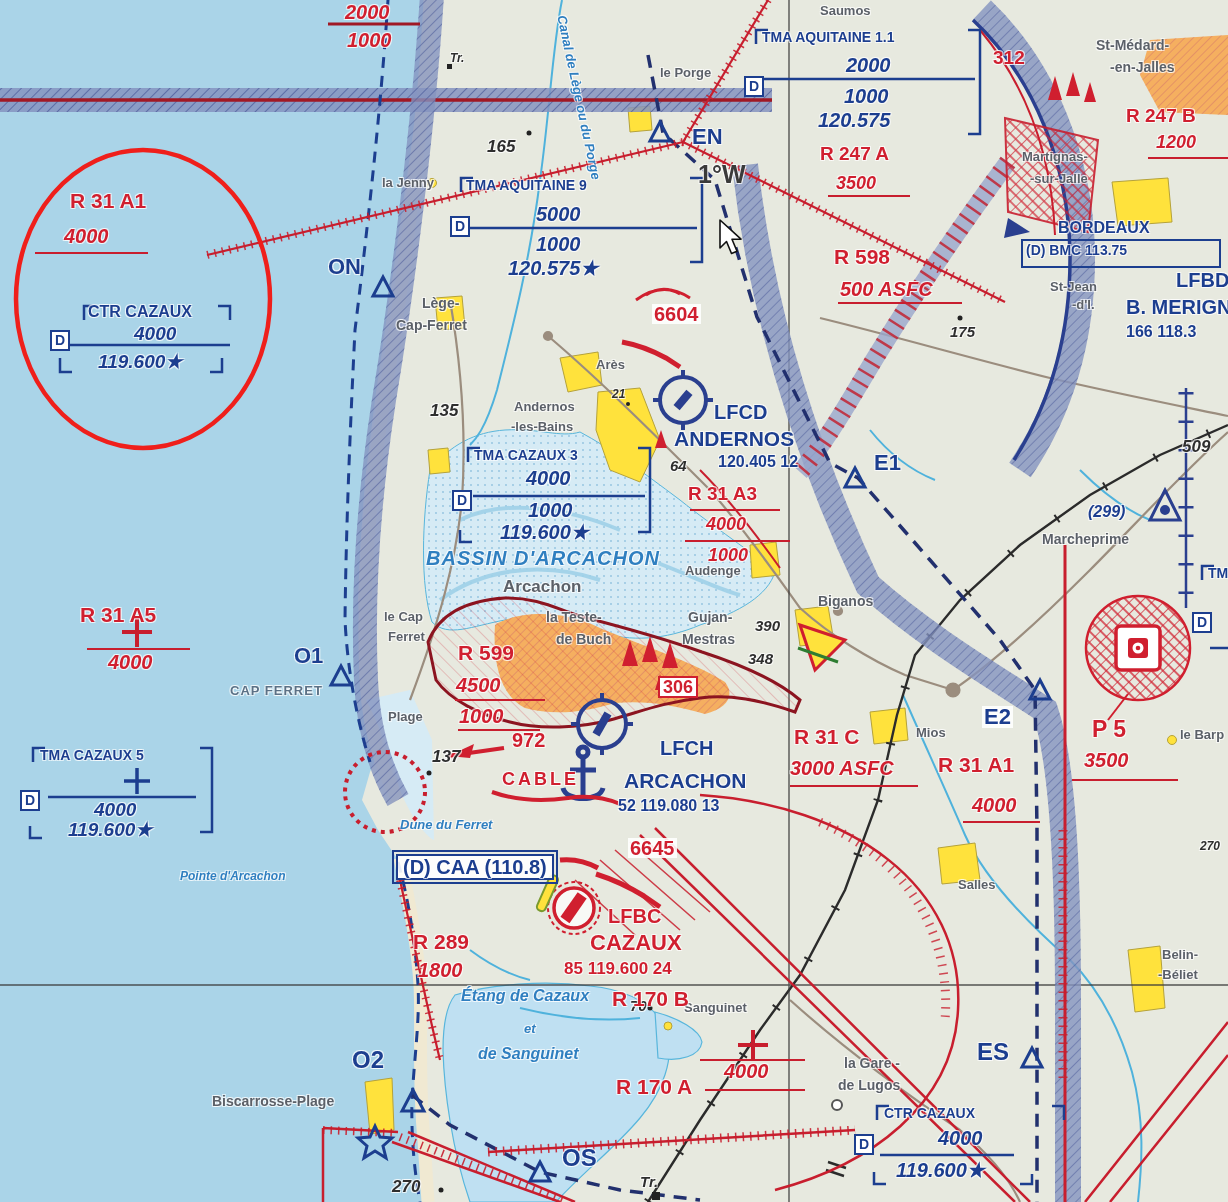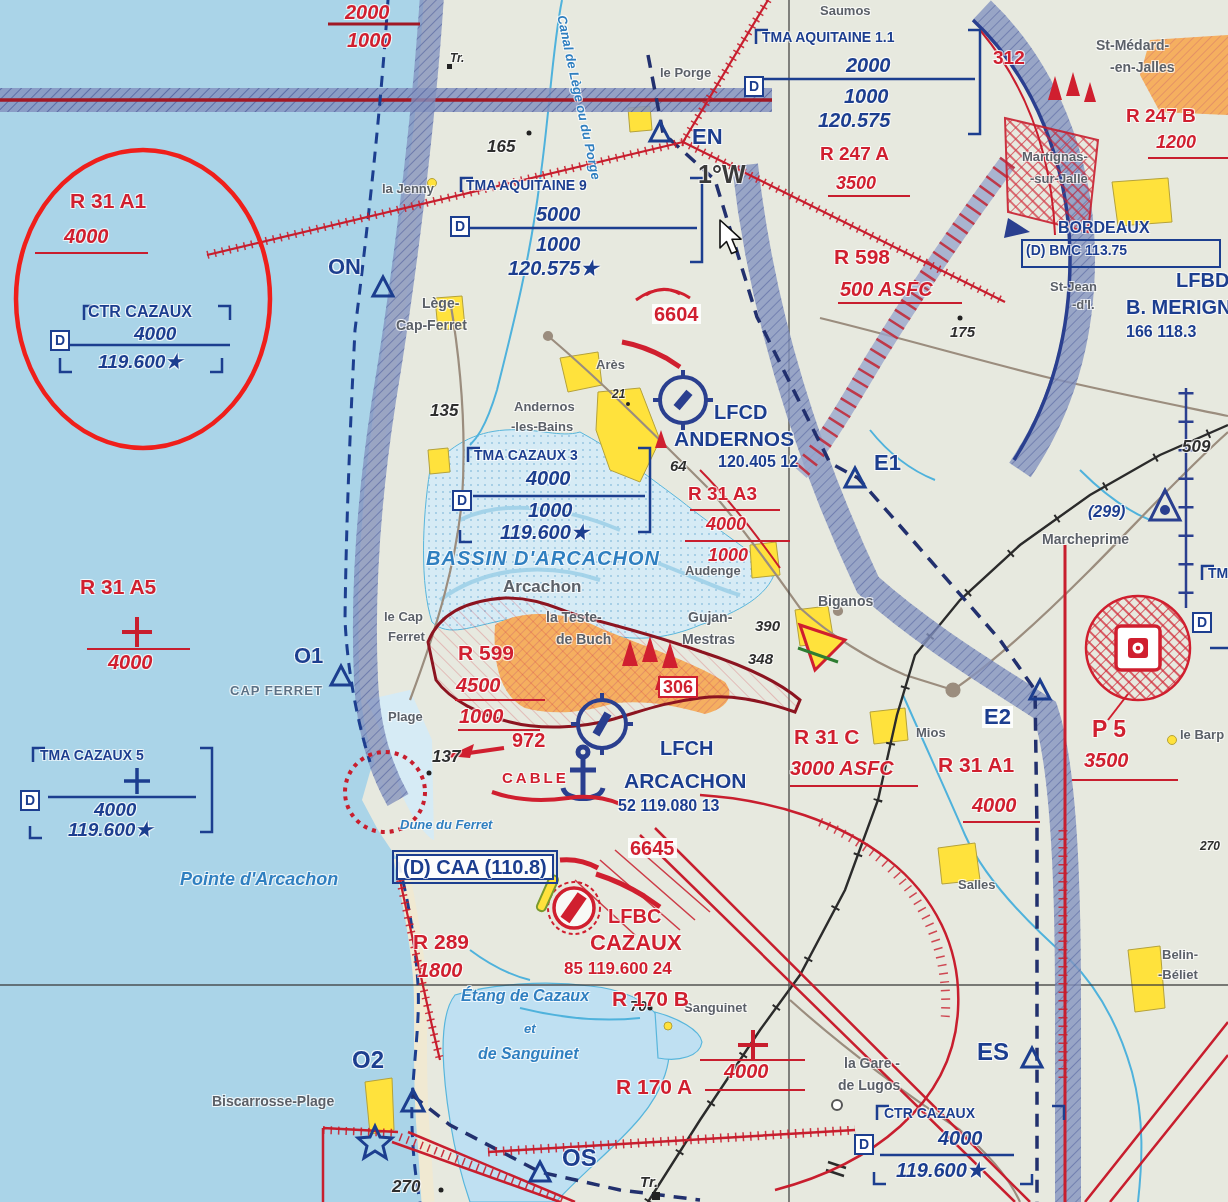--- a/index.html
+++ b/index.html
@@ -9,40 +9,40 @@
   #labels-layer{position:absolute;left:0;top:0;width:100%;height:100%;}
   .lbl{position:absolute;white-space:nowrap;line-height:1;transform-origin:0 0;
        text-shadow:-1px -1px 0 rgba(255,255,255,.65),1px -1px 0 rgba(255,255,255,.65),
                    -1px 1px 0 rgba(255,255,255,.65),1px 1px 0 rgba(255,255,255,.65);}
   .red-zone{color:var(--zone_red);font-weight:bold;font-size:19px;}
   .red-zone.lg{font-size:21px}.red-zone.xl{font-size:23px}
   .red-ital{color:var(--zone_red);font-weight:bold;font-style:italic;font-size:18px;}
   .red-ital.lg{font-size:20px}
   .red-ob{color:var(--zone_red);font-weight:bold;font-size:18px;}
   .red-ob.lg{font-size:20px}
-  .cable{letter-spacing:3px;font-size:15px}
+  .cable{letter-spacing:3px;font-size:18px}
   .boxed306{background:#fff;border:2px solid var(--zone_red);padding:0 3px;}
   .wbg{background:rgba(255,255,255,.88);padding:0 2px;}
   .red-airport{color:var(--zone_red);font-weight:bold;font-size:20px;}
   .red-airport.lg{font-size:22px}.red-airport.data{font-size:17px}
   .blue-box-title{color:var(--aero_blue);font-weight:bold;font-size:14px;}
   .blue-box-title.sm{font-size:16px}.blue-box-title.xl{font-size:20px}
   .blue-ital{color:var(--aero_blue);font-weight:bold;font-style:italic;font-size:19px;}
   .blue-ital.lg{font-size:20px}
   .blue-airport{color:var(--aero_blue);font-weight:bold;font-size:20px;text-align:center;}
   .blue-airport.lg{font-size:21px}
   .blue-data{color:var(--aero_blue);font-weight:bold;font-size:16px;}
   .blue-data.ital{font-style:italic}
   .wpt{color:var(--aero_blue);font-weight:bold;font-size:22px;}
   .wpt.lg{font-size:24px}
   .town{color:var(--town_gray);font-weight:bold;font-size:14px;}
   .town-sm{color:var(--town_gray);font-weight:bold;font-size:13px;}
   .town-lg{color:var(--town_gray);font-weight:bold;font-size:17px;}
   .water{color:var(--water_blue);font-weight:bold;font-style:italic;font-size:16px;}
-  .water.lg{font-size:18px}
+  .water.lg{font-size:12px}
   .water-lg{color:var(--water_blue);font-weight:bold;font-style:italic;font-size:20px;letter-spacing:1px;}
   .water-sm{color:var(--water_blue);font-weight:bold;font-style:italic;font-size:13px;}
   .spot{color:var(--spot);font-weight:bold;font-style:italic;font-size:15px;}
   .spot.lg{font-size:17px}
   .spot-sm{color:var(--spot);font-weight:bold;font-style:italic;font-size:12px;}
   .decl{color:#3a3a3a;font-weight:bold;font-size:25px;}
   .cap-label{color:#5b7186;font-size:13px;letter-spacing:1px;font-weight:bold;}
   .dbadge{color:var(--aero_blue);background:#fff;border:2px solid var(--aero_blue);
           font-weight:bold;font-size:14px;width:16px;height:17px;text-align:center;
           line-height:17px;text-shadow:none;}
@@ -382,21 +382,21 @@
 <div id="labels-layer">
       <div class="lbl red-ital lg" style="left: 345px; top: 2px;">2000</div>
       <div class="lbl red-ital lg" style="left: 347px; top: 30px;">1000</div>
       <div class="lbl red-zone lg" style="left: 70px; top: 190px;">R 31 A1</div>
       <div class="lbl red-ital lg" style="left: 64px; top: 226px;">4000</div>
       <div class="lbl blue-box-title sm" style="left: 88px; top: 304px;">CTR CAZAUX</div>
       <div class="lbl blue-ital" style="left: 134px; top: 324px;">4000</div>
       <div class="lbl blue-ital" style="left: 98px; top: 352px;">119.600★</div>
       <div class="lbl dbadge" style="left: 50px; top: 330px;">D</div>
       <div class="lbl wpt" style="left: 328px; top: 256px;">ON</div>
-      <div class="lbl town-sm" style="left: 350px; top: 182px; padding-left: 32px;">la Jenny</div>
+      <div class="lbl town-sm" style="left: 350px; top: 176px; padding-left: 32px;">la Jenny</div>
       <div class="lbl spot-sm" style="left: 450px; top: 52px;">Tr.</div>
       <div class="lbl water-sm" style="left: 568px; top: 14px; transform: rotate(78deg);">Canal de Lège ou du Porge</div>
       <div class="lbl town-sm" style="left: 660px; top: 66px;">le Porge</div>
       <div class="lbl town-sm" style="left: 820px; top: 4px;">Saumos</div>
       <div class="lbl blue-box-title" style="left: 762px; top: 30px;">TMA AQUITAINE 1.1</div>
       <div class="lbl blue-ital lg" style="left: 846px; top: 55px;">2000</div>
       <div class="lbl blue-ital lg" style="left: 844px; top: 86px;">1000</div>
       <div class="lbl blue-ital lg" style="left: 818px; top: 110px;">120.575</div>
       <div class="lbl dbadge" style="left: 744px; top: 76px;">D</div>
       <div class="lbl spot lg" style="left: 487px; top: 138px;">165</div>
@@ -464,21 +464,21 @@
       <div class="lbl red-ital lg" style="left: 459px; top: 706px;">1000</div>
       <div class="lbl town-sm" style="left: 384px; top: 610px;">le Cap</div>
       <div class="lbl town-sm" style="left: 388px; top: 630px;">Ferret</div>
       <div class="lbl town-sm" style="left: 388px; top: 710px;">Plage</div>
       <div class="lbl spot lg" style="left: 432px; top: 748px;">137</div>
       <div class="lbl red-ob lg" style="left: 512px; top: 730px;">972</div>
       <div class="lbl red-ob cable" style="left: 502px; top: 770px;">CABLE</div>
       <div class="lbl red-ob boxed306" style="left: 658px; top: 676px;">306</div>
       <div class="lbl wpt" style="left: 294px; top: 645px;">O1</div>
       <div class="lbl cap-label" style="left: 230px; top: 684px;">CAP FERRET</div>
-      <div class="lbl red-zone lg" style="left: 80px; top: 576px;">R 31 A5</div>
+      <div class="lbl red-zone lg" style="left: 80px; top: 604px;">R 31 A5</div>
       <div class="lbl red-ital lg" style="left: 108px; top: 652px;">4000</div>
       <div class="lbl blue-airport" style="left: 660px; top: 738px;">LFCH</div>
       <div class="lbl blue-airport lg" style="left: 624px; top: 770px;">ARCACHON</div>
       <div class="lbl blue-data" style="left: 618px; top: 798px;">52  119.080 13</div>
       <div class="lbl town" style="left: 818px; top: 594px;">Biganos</div>
       <div class="lbl red-zone lg" style="left: 794px; top: 726px;">R 31 C</div>
       <div class="lbl red-ital lg" style="left: 790px; top: 758px;">3000 ASFC</div>
       <div class="lbl red-zone lg" style="left: 938px; top: 754px;">R 31 A1</div>
       <div class="lbl red-ital lg" style="left: 972px; top: 795px;">4000</div>
       <div class="lbl wpt wbg" style="left: 982px; top: 706px;">E2</div>

